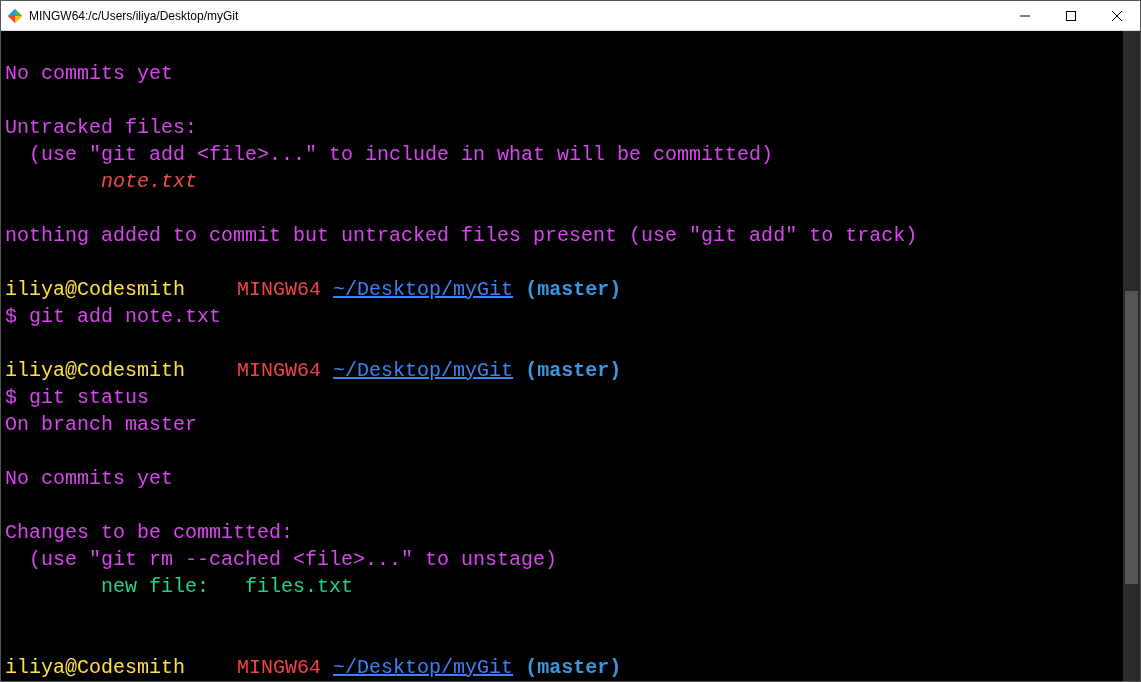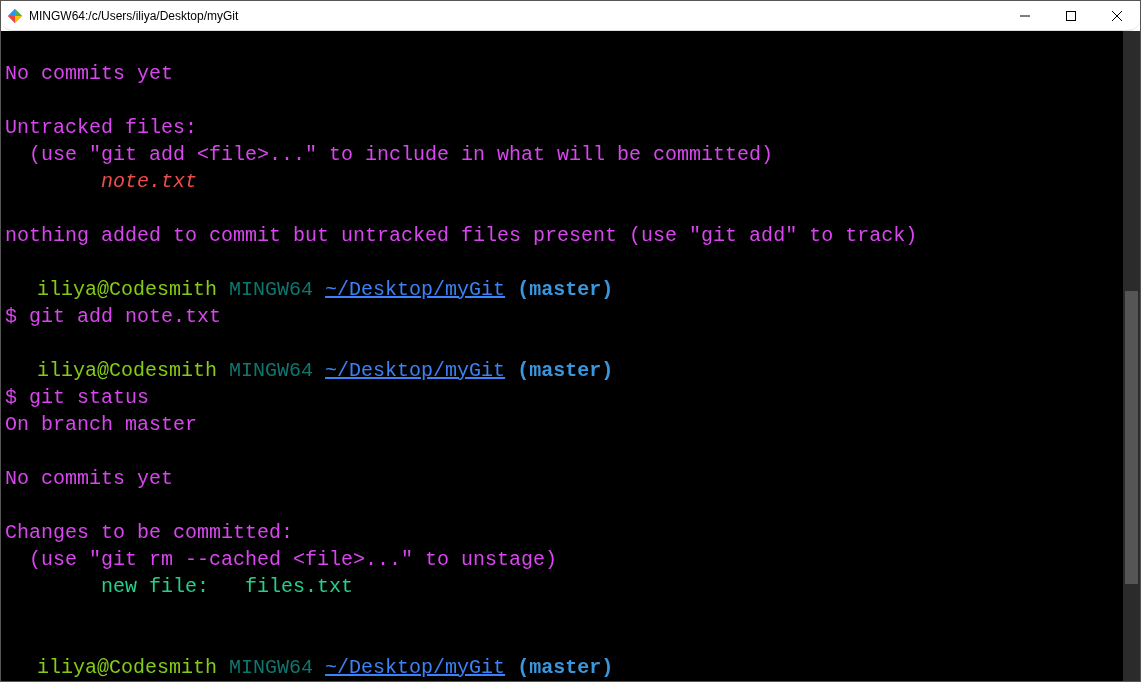--- a/index.html
+++ b/index.html
@@ -11,21 +11,20 @@
       overflow: hidden;
       border: 1px solid #555;
     }
     .titlebar {
       height: 30px;
       background: #ffffff;
       display: flex;
       align-items: center;
       padding-left: 6px;
       border-bottom: 1px solid #ddd;
-      border-radius: 12px;
     }
     .titlebar .icon {
       width: 16px;
       height: 16px;
       margin-right: 6px;
       display: inline-flex;
       align-items: center;
       justify-content: center;
     }
     .titlebar .title {
@@ -73,23 +72,23 @@
       position: absolute;
       left: 2px;
       right: 2px;
       top: 40%;
       height: 45%;
       background: #555;
     }
     .c-white  { color: #d946ef; }
     .c-red    { color: #f14c4c; font-style: italic; }
     .c-green  { color: #23d18b; }
-    .c-lgreen { color: #84cc16; margin-left: 32px; }
+    .c-lgreen { color: #fde047; }
     .c-yellow { color: #3b82f6; text-decoration: underline; }
-    .c-purple { color: #0f766e; }
+    .c-purple { color: #ef4444; margin-left: 40px; }
     .c-cyan   { color: #3a96dd; font-weight: bold; }
   </style>
 </head>
 <body>
 
 <div class="titlebar">
   <span class="icon">
     <svg width="16" height="16" viewBox="0 0 16 16">
       <polygon points="8,1 15,8 8,15 1,8" fill="#f0f0f0" stroke="#888" stroke-width="0.5"></polygon>
       <polygon points="8,1 15,8 8,8" fill="#4caf50"></polygon>

